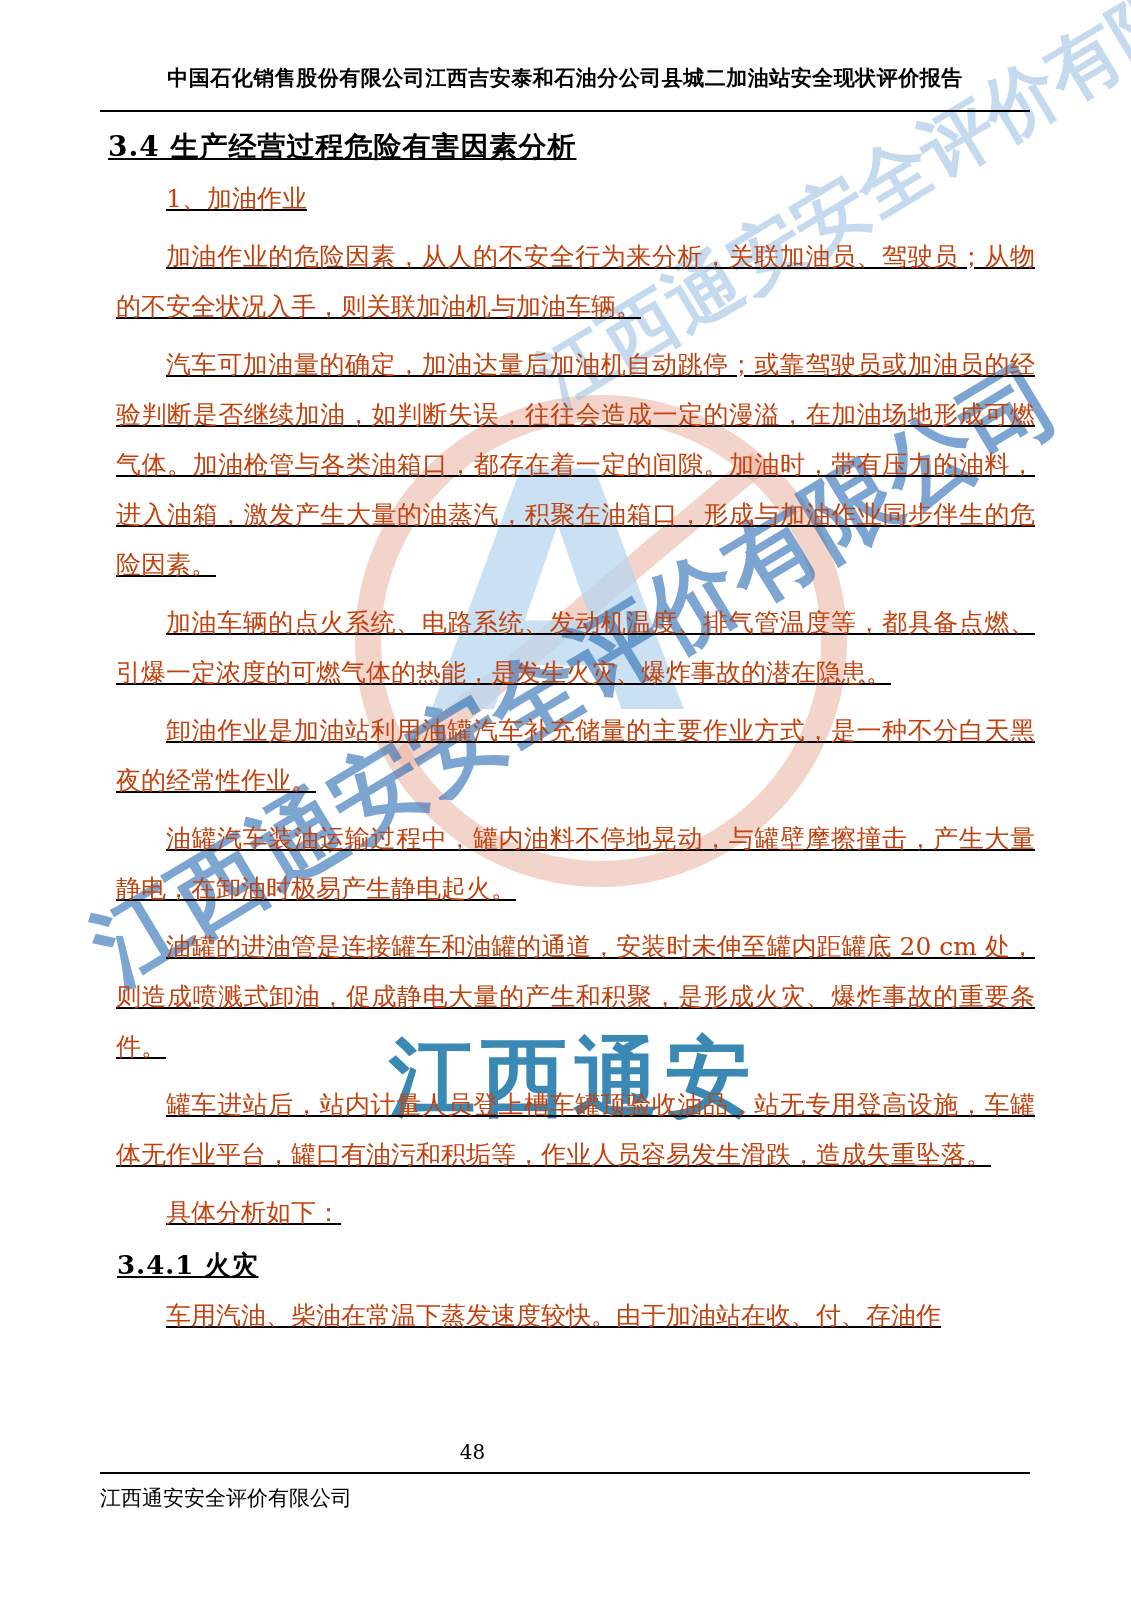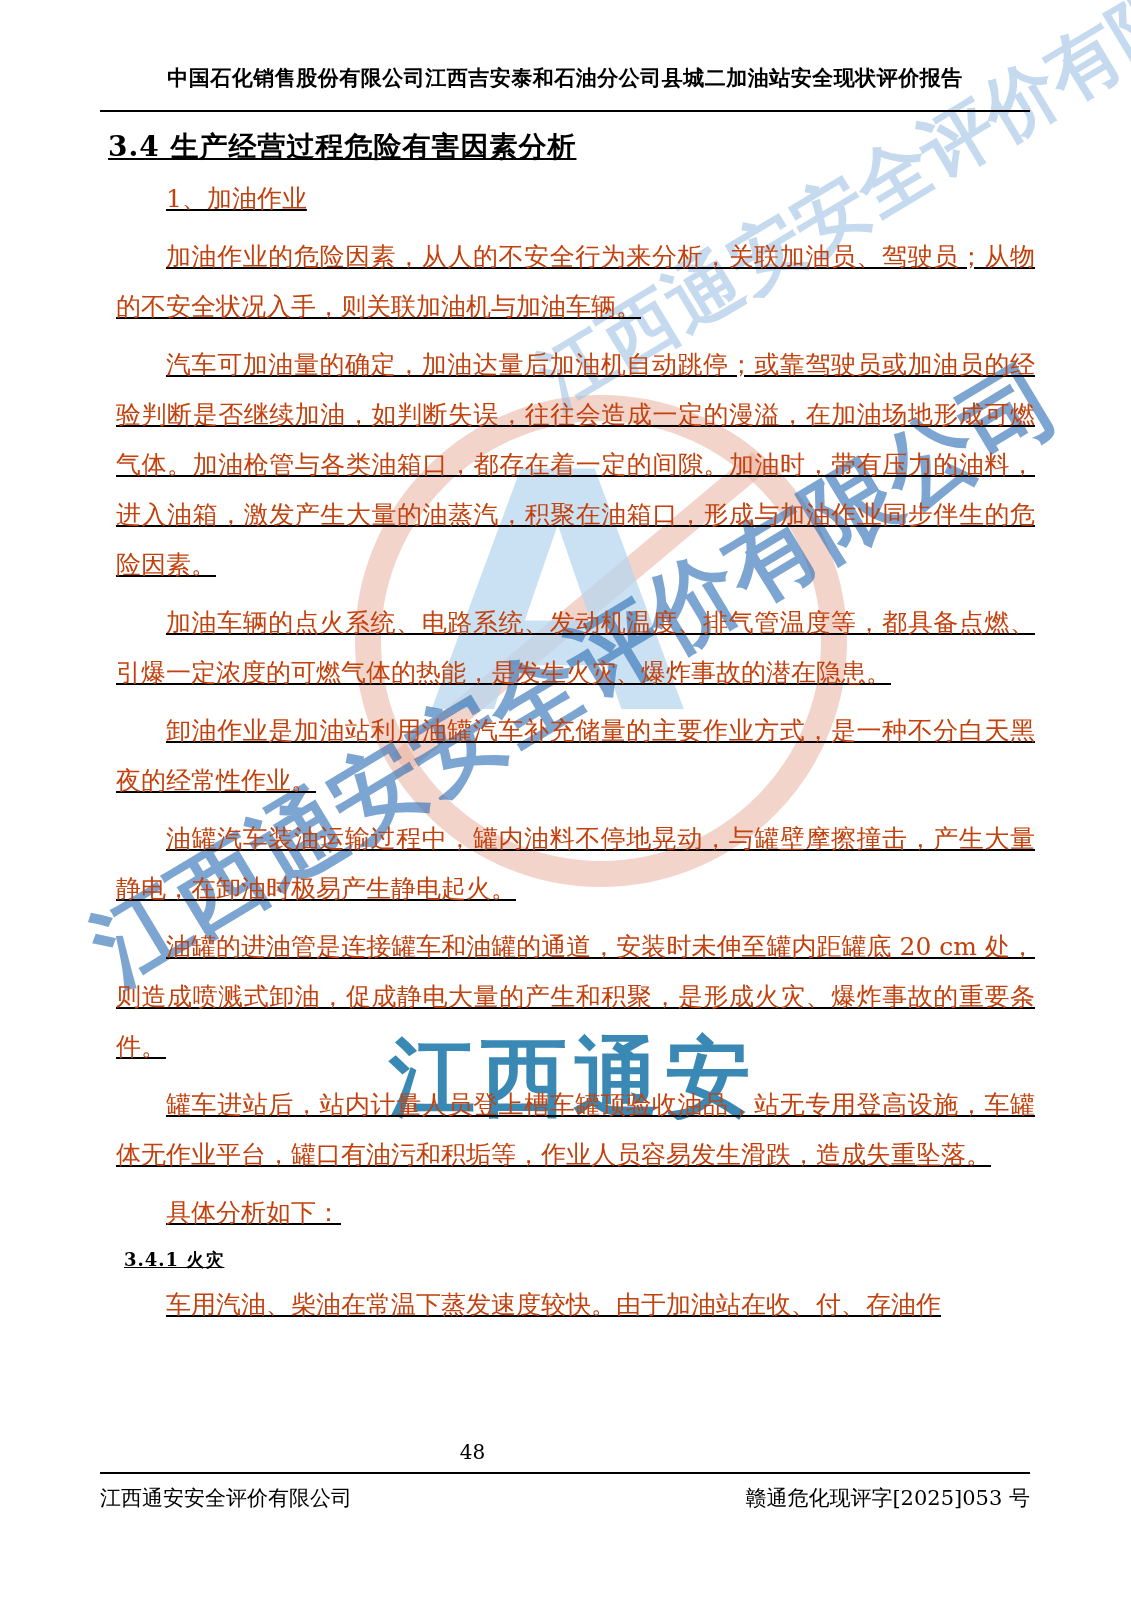--- a/index.html
+++ b/index.html
@@ -140,22 +140,22 @@
 
   h2.sec {
     margin: 0 0 4px 0;
     font-size: 28px;
     font-weight: bold;
     letter-spacing: 1px;
     font-family: "DejaVu Serif", "Liberation Serif", serif;
     color: #000;
   }
   h3.sec {
-    margin: 10px 0 2px 16px;
-    font-size: 18px;
+    margin: 10px 0 2px 9px;
+    font-size: 26px;
     font-weight: bold;
     letter-spacing: 1px;
     font-family: "DejaVu Serif", "Liberation Serif", serif;
     color: #000;
   }
   p.para {
     margin: 8px;
     font-size: 25px;
     line-height: 50px;
     text-indent: 50px;
@@ -228,17 +228,16 @@
       <p class="para">罐车进站后，站内计量人员登上槽车罐顶验收油品，站无专用登高设施，车罐体无作业平台，罐口有油污和积垢等，作业人员容易发生滑跌，造成失重坠落。</p>
       <p class="para">具体分析如下：</p>
       <h3 class="sec">3.4.1 火灾</h3>
       <p class="para">车用汽油、柴油在常温下蒸发速度较快。由于加油站在收、付、存油作</p>
     </div>
 
     <div class="page-number">48</div>
     <div class="footer-rule"></div>
     <div class="footer">
       <span>江西通安安全评价有限公司</span>
-      <span>赣通危化现评字[2025]053 号</span>
     </div>
 
   </div>
 </div>
 
 </body></html>

